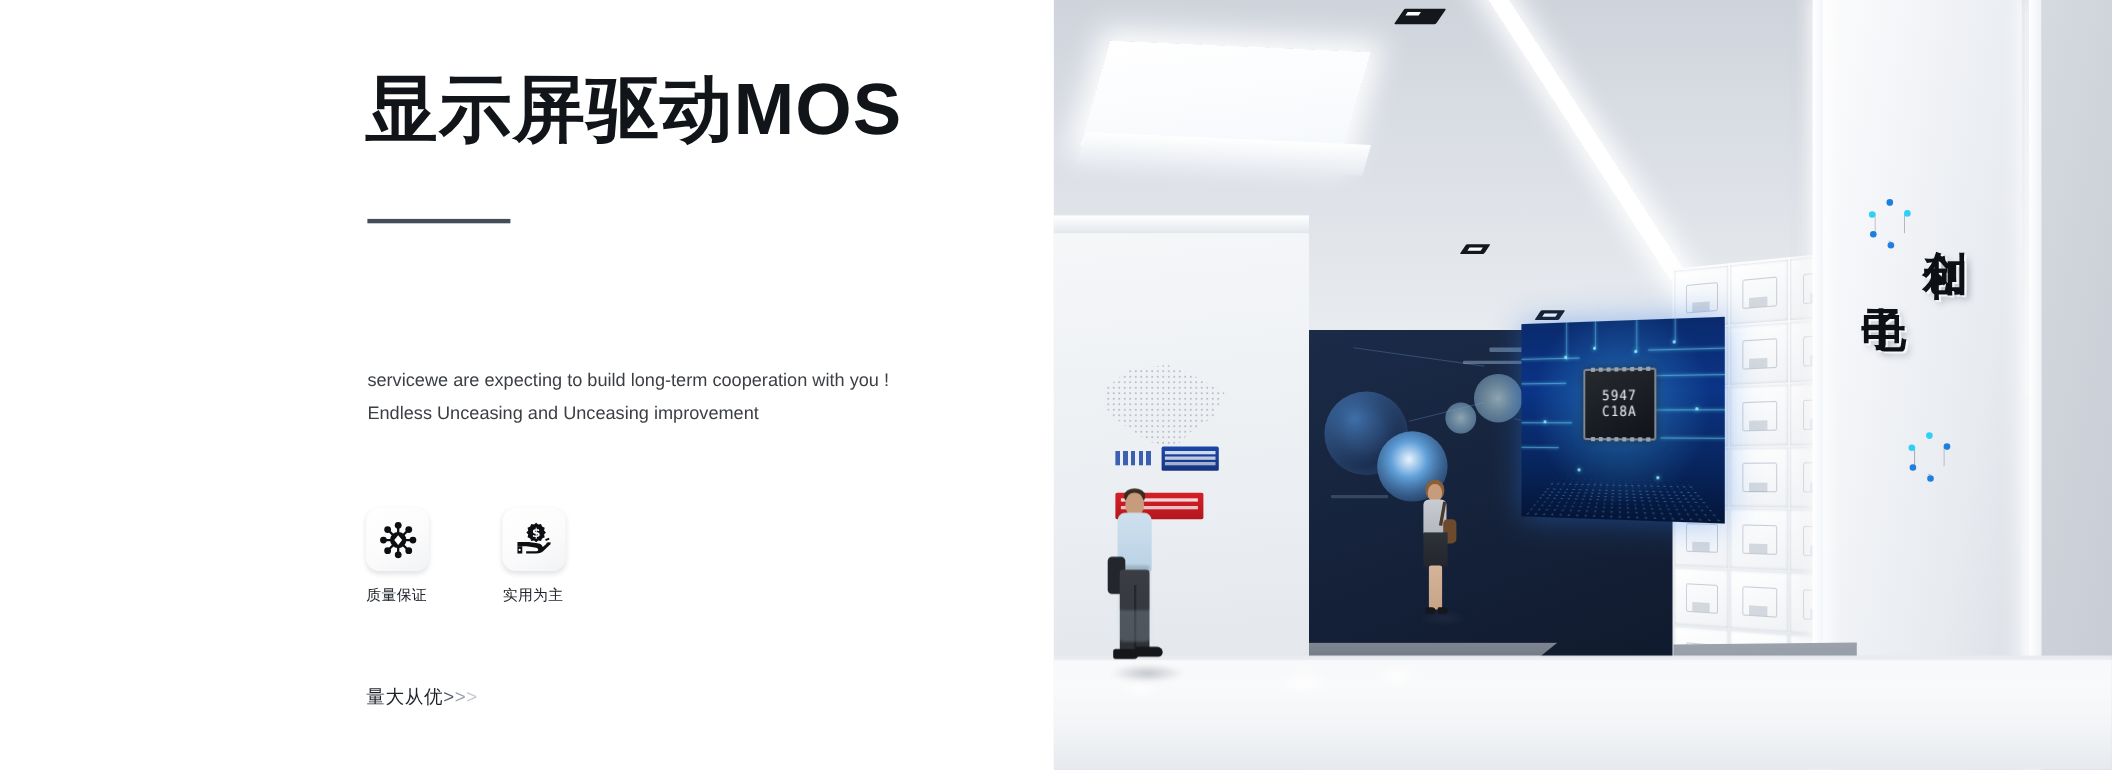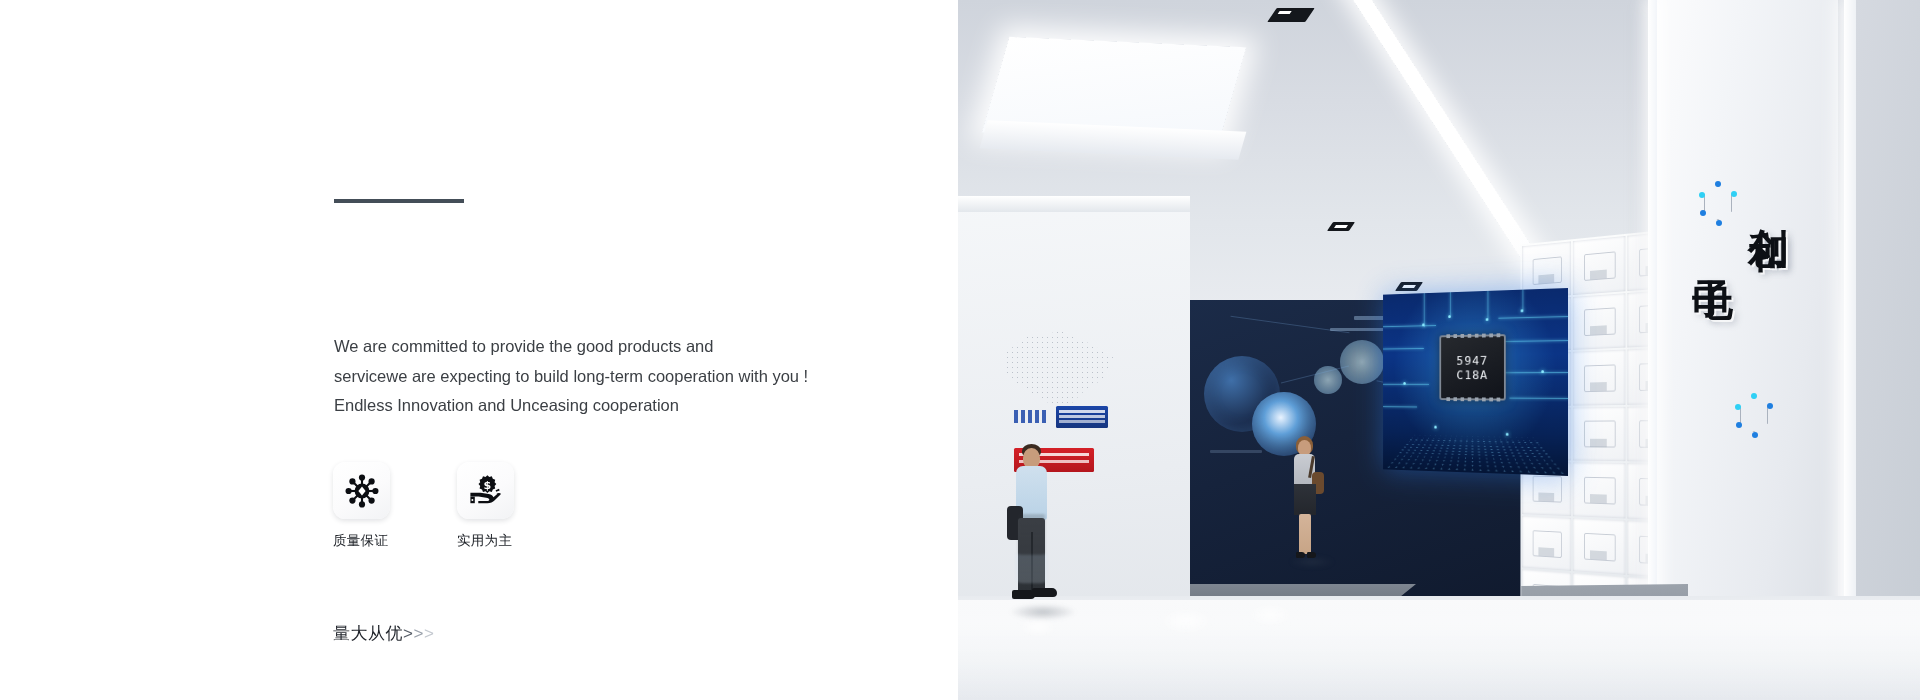--- a/index.html
+++ b/index.html
@@ -362,28 +362,28 @@
     transform:scaleY(-.55); transform-origin:top center;
   }
 </style>
 </head>
 <body>
 
 <div class="banner">
 
   <div class="text-col">
 
+    <div class="title">显示屏驱动MOS</div>
 
     <div class="divider"></div>
 
 
     <div class="para">
-      <div>We are committed to provide the good products and</div>
       <div>servicewe are expecting to build long-term cooperation with you !</div>
-      <div>Endless Innovation and Unceasing cooperation</div>
+      <div>Endless Unceasing and Unceasing improvement</div>
     </div>
 
     <div class="features">
 
 
       <div class="feature">
         <div class="badge">
           <svg width="34" height="34" viewBox="0 0 34 34">
             <g stroke="#0c0e12" stroke-width="2.1">
               <line x1="17" y1="17" x2="17" y2="4"></line>

